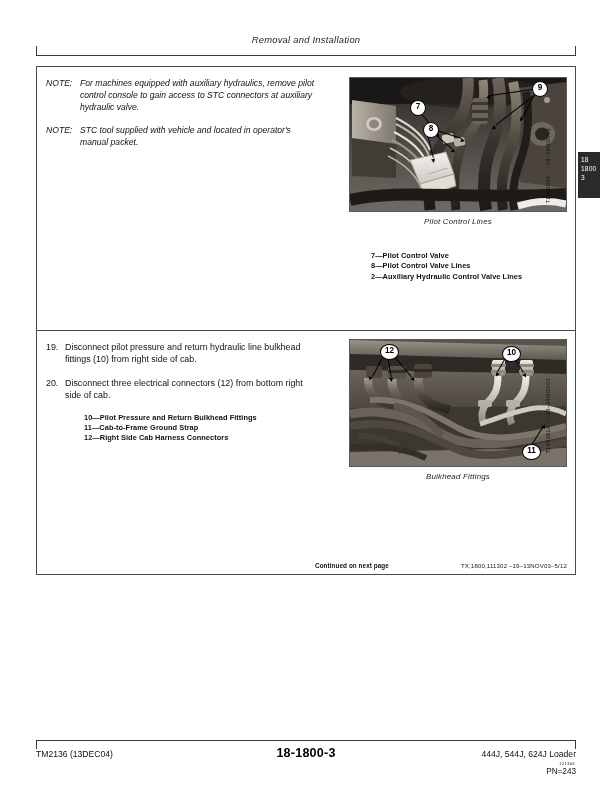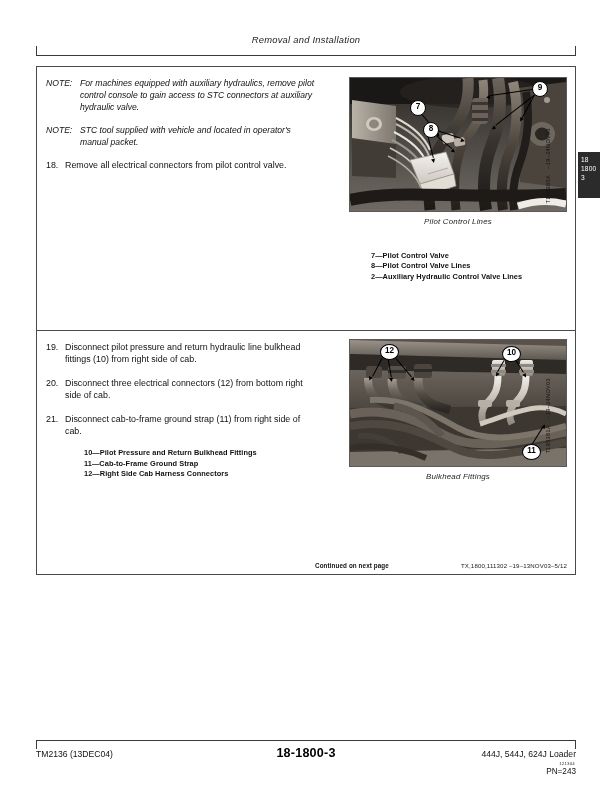--- a/index.html
+++ b/index.html
@@ -312,24 +312,20 @@
       <div class="note-tag">NOTE:</div>
       <div class="note-body">For machines equipped with auxiliary hydraulics, remove pilot control console to gain access to STC connectors at auxiliary hydraulic valve.</div>
     </div>
 
     <div class="note-row">
       <div class="note-tag">NOTE:</div>
       <div class="note-body">STC tool supplied with vehicle and located in operator's manual packet.</div>
     </div>
 
 
-    <div class="step-row">
-      <div class="step-num">18.</div>
-      <div class="step-body">Remove all electrical connectors from pilot control valve.</div>
-    </div>
 
   </div>
 
   <div id="fig-1" class="figure">
     <div class="fig-photo">
       <svg class="photo-bg" viewBox="0 0 216 133" preserveAspectRatio="none">
         <defs>
           <linearGradient id="g1a" x1="0" y1="0" x2="0" y2="1">
             <stop offset="0" stop-color="#2d2a27"></stop>
               <stop offset="1" stop-color="#6f6a63"></stop>
@@ -442,24 +438,20 @@
     <div class="step-row">
       <div class="step-num">19.</div>
       <div class="step-body">Disconnect pilot pressure and return hydraulic line bulkhead fittings (10) from right side of cab.</div>
     </div>
 
     <div class="step-row">
       <div class="step-num">20.</div>
       <div class="step-body">Disconnect three electrical connectors (12) from bottom right side of cab.</div>
     </div>
 
-    <div class="step-row">
-      <div class="step-num">21.</div>
-      <div class="step-body">Disconnect cab-to-frame ground strap (11) from right side of cab.</div>
-    </div>
 
     <div class="legend" style="margin-top:0; padding-left:38px;">
       <div class="legend-item">10—Pilot Pressure and Return Bulkhead Fittings</div>
       <div class="legend-item">11—Cab-to-Frame Ground Strap</div>
       <div class="legend-item">12—Right Side Cab Harness Connectors</div>
     </div>
   </div>
 
   <div id="fig-2" class="figure">
     <div class="fig-photo">

